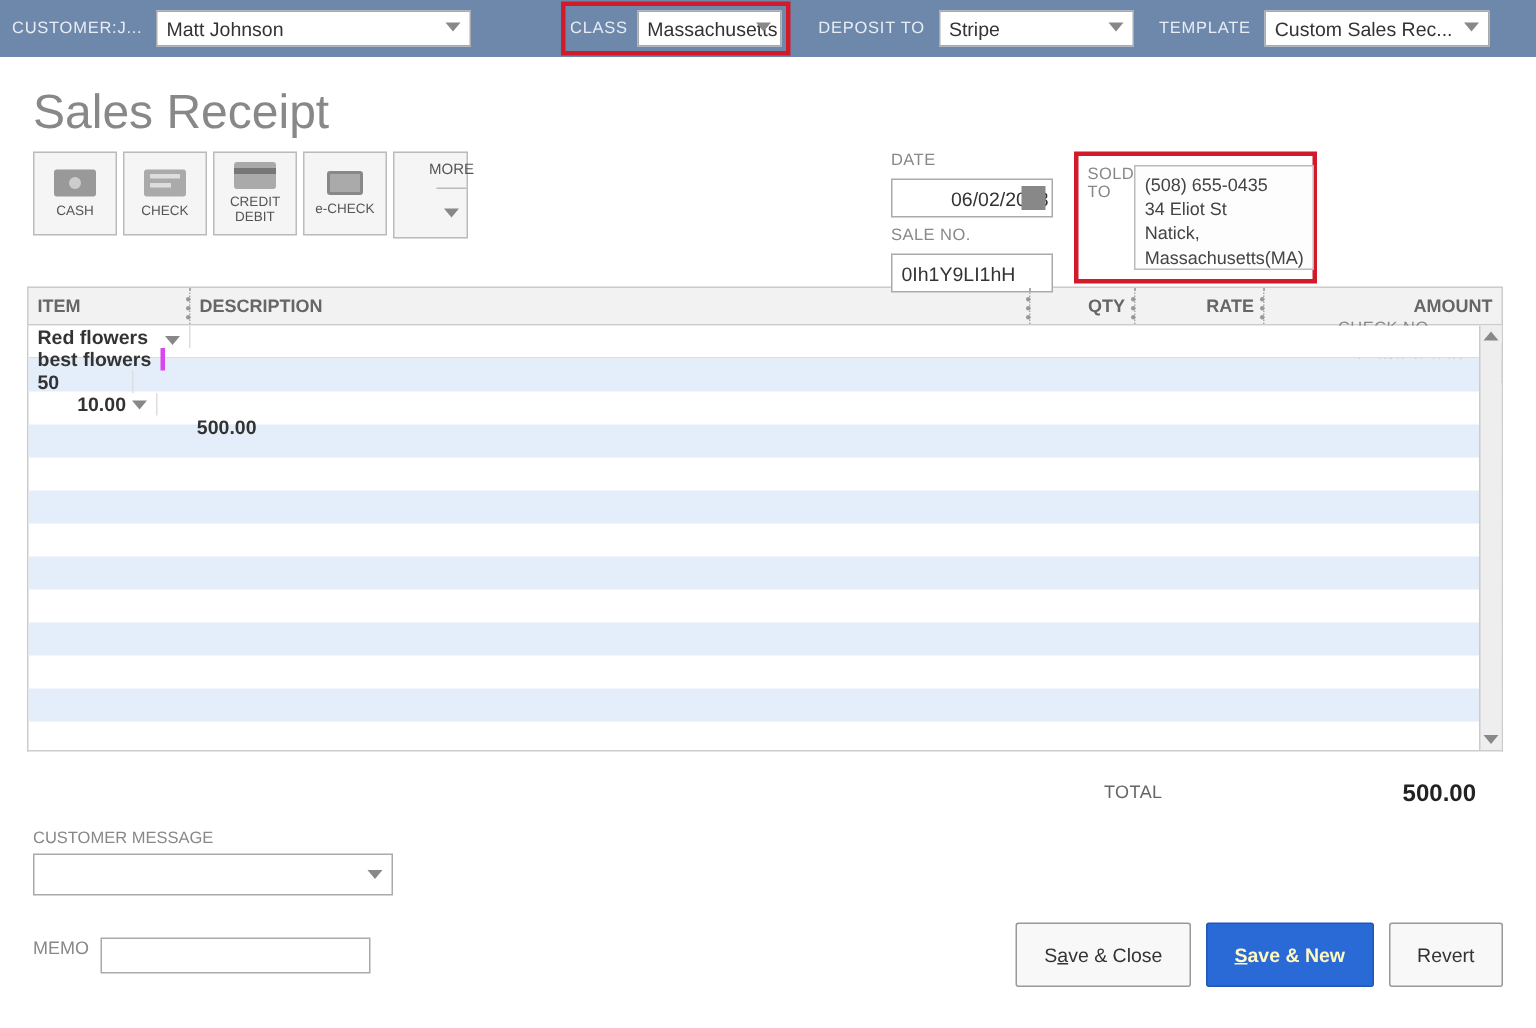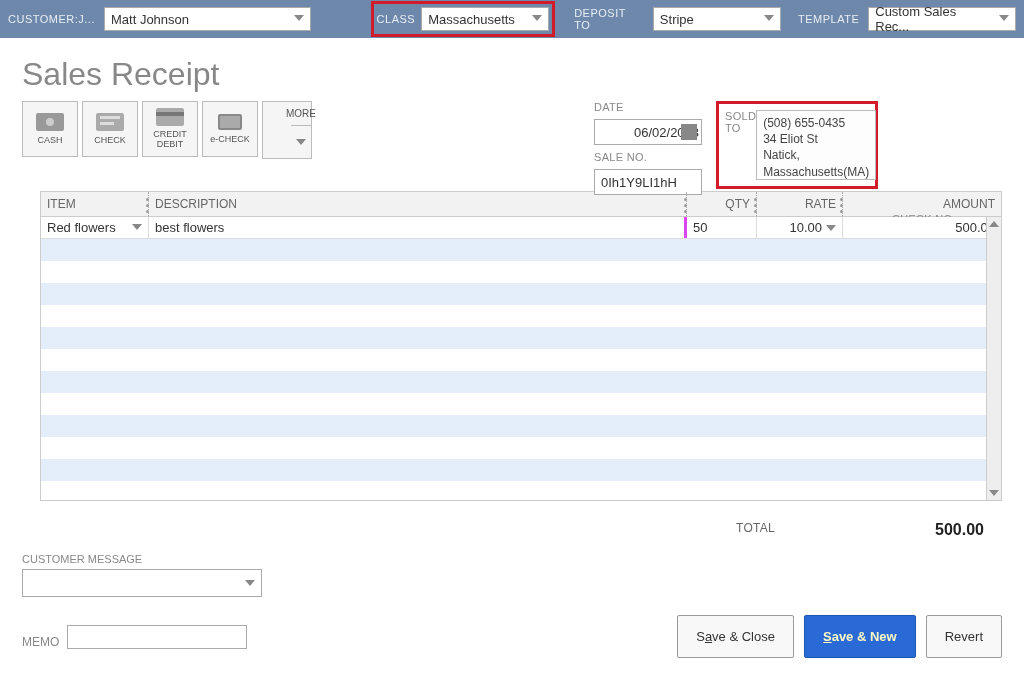--- a/index.html
+++ b/index.html
@@ -62,34 +62,34 @@
   .date-box .calicon { position:absolute; right:4px; top:4px; width:16px; height:16px; background:#888; }
   .saleno-box { width: 108px; }
   .soldto-box {
     border: 3px solid #d11b2a; padding: 6px; width: 162px; height: 88px;
     display: flex; background:#fff;
   }
   .soldto-box .inner { border: 1px solid #bbb; flex: 1; padding: 4px 6px; font-size: 12px; line-height: 1.35; color:#444; background:#fdfdfd; }
   .checkno { display:flex; flex-direction:column; gap:4px; align-items:flex-start; }
   .checkno .textbox { width: 110px; font-size: 12px; }
   
-  .table-area { margin: 32px 22px 0 40px; }
+  .table-area { margin: 32px 22px 0 18px; font-weight: bold; }
   .table-head { display: flex; background: #f2f2f2; border: 1px solid #ccc; height: 26px; align-items: center; font-size: 12px; color: #666; }
   .th { padding: 0 6px; border-right: 1px dotted #aaa; height: 100%; display:flex; align-items:center; position:relative; }
   .th:last-child { border-right: none; }
   .th .dots { position:absolute; left:-3px; top:4px; height:18px; width:4px; display:flex; flex-direction:column; justify-content:space-around; }
   .th .dots span { width:3px; height:3px; background:#999; border-radius:50%; }
   .col-item { width: 108px; }
   .col-desc { flex: 1; }
   .col-qty { width: 70px; justify-content: flex-end; }
   .col-rate { width: 86px; justify-content: flex-end; }
   .col-amt { width: 158px; justify-content: flex-end; }
   
   .table-body { border: 1px solid #ccc; border-top: none; height: 284px; position: relative; overflow: hidden; }
-  .row { height: 22px; display: flex; align-items: flex-start; font-size: 13px; }
+  .row { height: 22px; display: flex; align-items: flex-start; font-size: 13px; flex-direction: column; }
   .row.alt { background: #e4eefb; }
   .row.first { background: #fff; border-bottom: 1px solid #ddd; }
   .cell { padding: 0 6px; height: 100%; display:flex; align-items:center; }
   .cell-item { width: 108px; border-right: 1px solid #ddd; position: relative; }
   .cell-item .caret { position:absolute; right:6px; top:7px; }
   .cell-desc { flex: 1; border-right: 3px solid #d946ef; }
   .cell-qty { width: 70px; border-right: 1px solid #ddd; justify-content:flex-start; }
   .cell-rate { width: 86px; border-right: 1px solid #ddd; justify-content:flex-end; position:relative; }
   .cell-rate .caret { margin-left:4px; }
   .cell-amt { width: 158px; justify-content: flex-end; }
@@ -126,21 +126,21 @@
 
 <div class="topbar">
   <span class="topbar-label">CUSTOMER:J...</span>
   <div class="topbar-select" style="width:210px">
     <span>Matt Johnson</span>
     <span class="caret"></span>
   </div>
   <div style="flex:0 0 40px"></div>
   <div class="class-highlight">
     <span class="topbar-label">CLASS</span>
-    <div class="topbar-select" style="width:128px">
+    <div class="topbar-select" style="width:96px">
       <span>Massachusetts</span>
       <span class="caret"></span>
     </div>
   </div>
   <span class="topbar-label" style="margin-left:8px">DEPOSIT TO</span>
   <div class="topbar-select" style="width:130px">
     <span>Stripe</span>
     <span class="caret"></span>
   </div>
   <span class="topbar-label" style="margin-left:8px">TEMPLATE</span>
@@ -292,21 +292,21 @@
 <div class="footer-area">
   <div class="cust-msg">
     <span class="cust-msg-label">CUSTOMER MESSAGE</span>
     <div class="cust-msg-box">
       <span class="caret"></span>
     </div>
   </div>
 </div>
 
 <div class="bottom-row">
-  <div style="display:flex; align-items:flex-end; gap:8px">
+  <div style="display:flex; align-items:flex-start; gap:8px">
     <span class="memo-label">MEMO</span>
     <div class="memo-box"></div>
   </div>
   <div class="action-buttons">
     <div class="btn">
         <span>S<span class="ul">a</span>ve &amp; Close</span>
       </div>
     <div class="btn primary">
         <span><span class="ul">S</span>ave &amp; New</span>
       </div>

